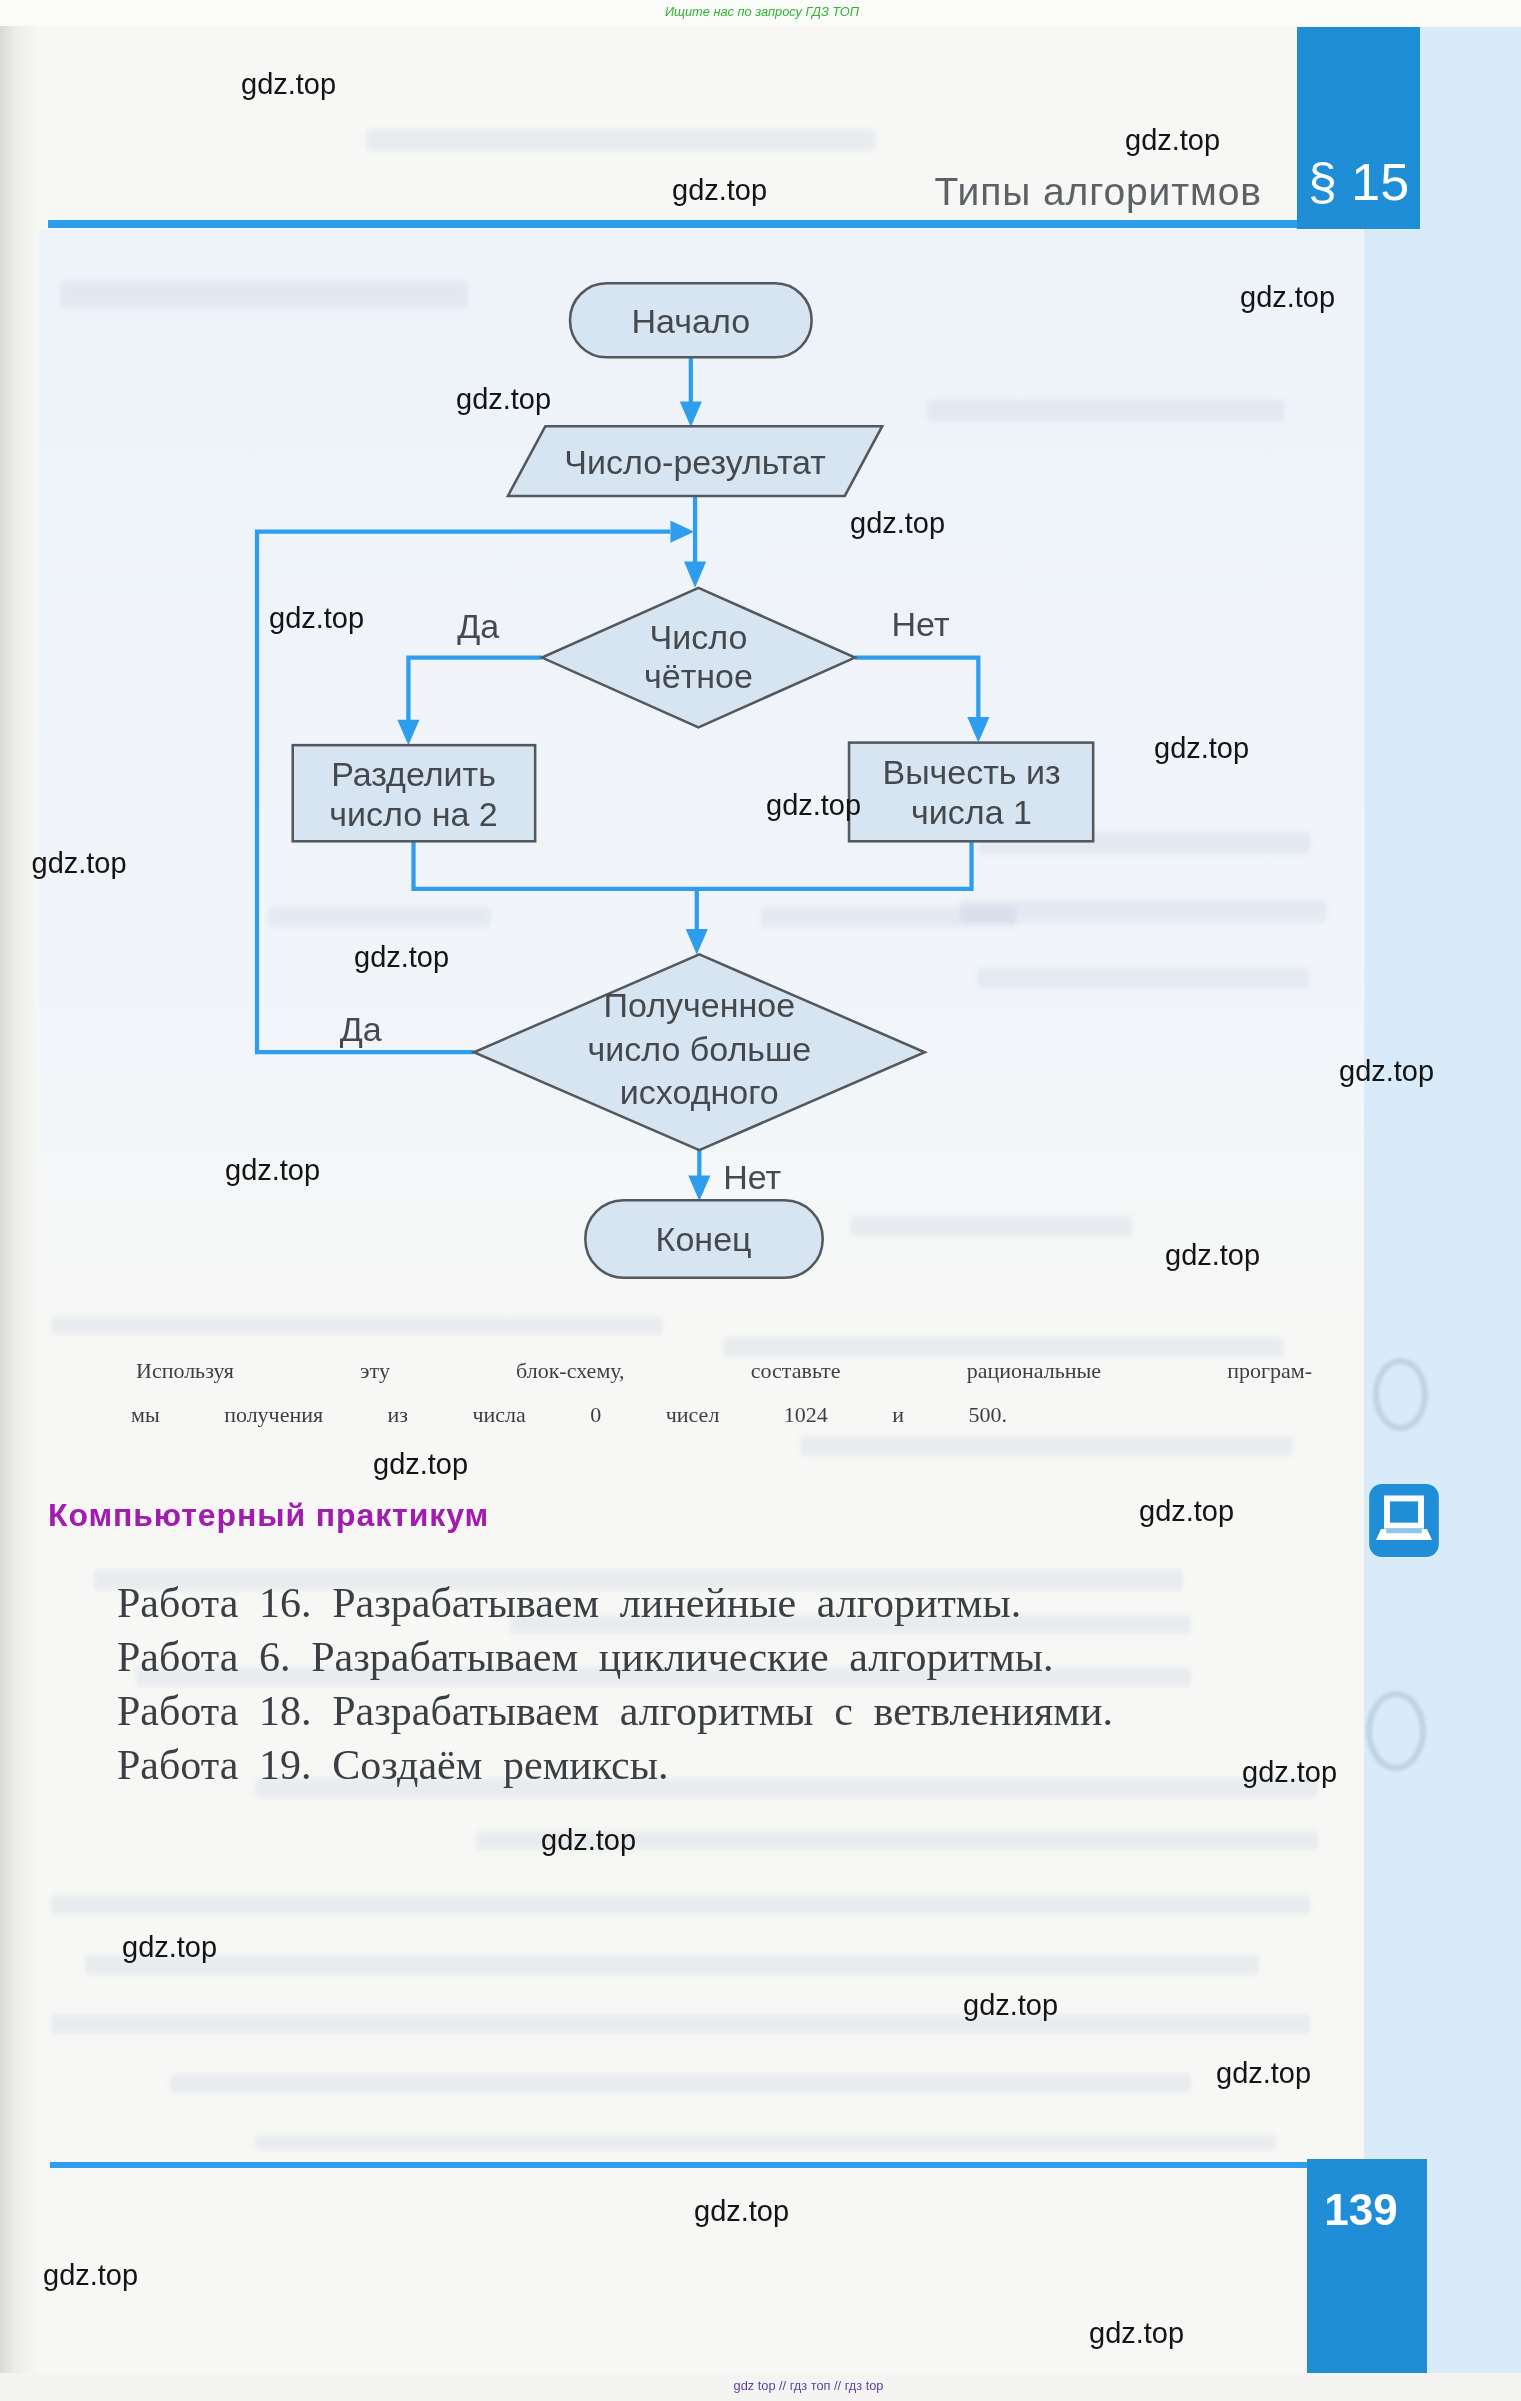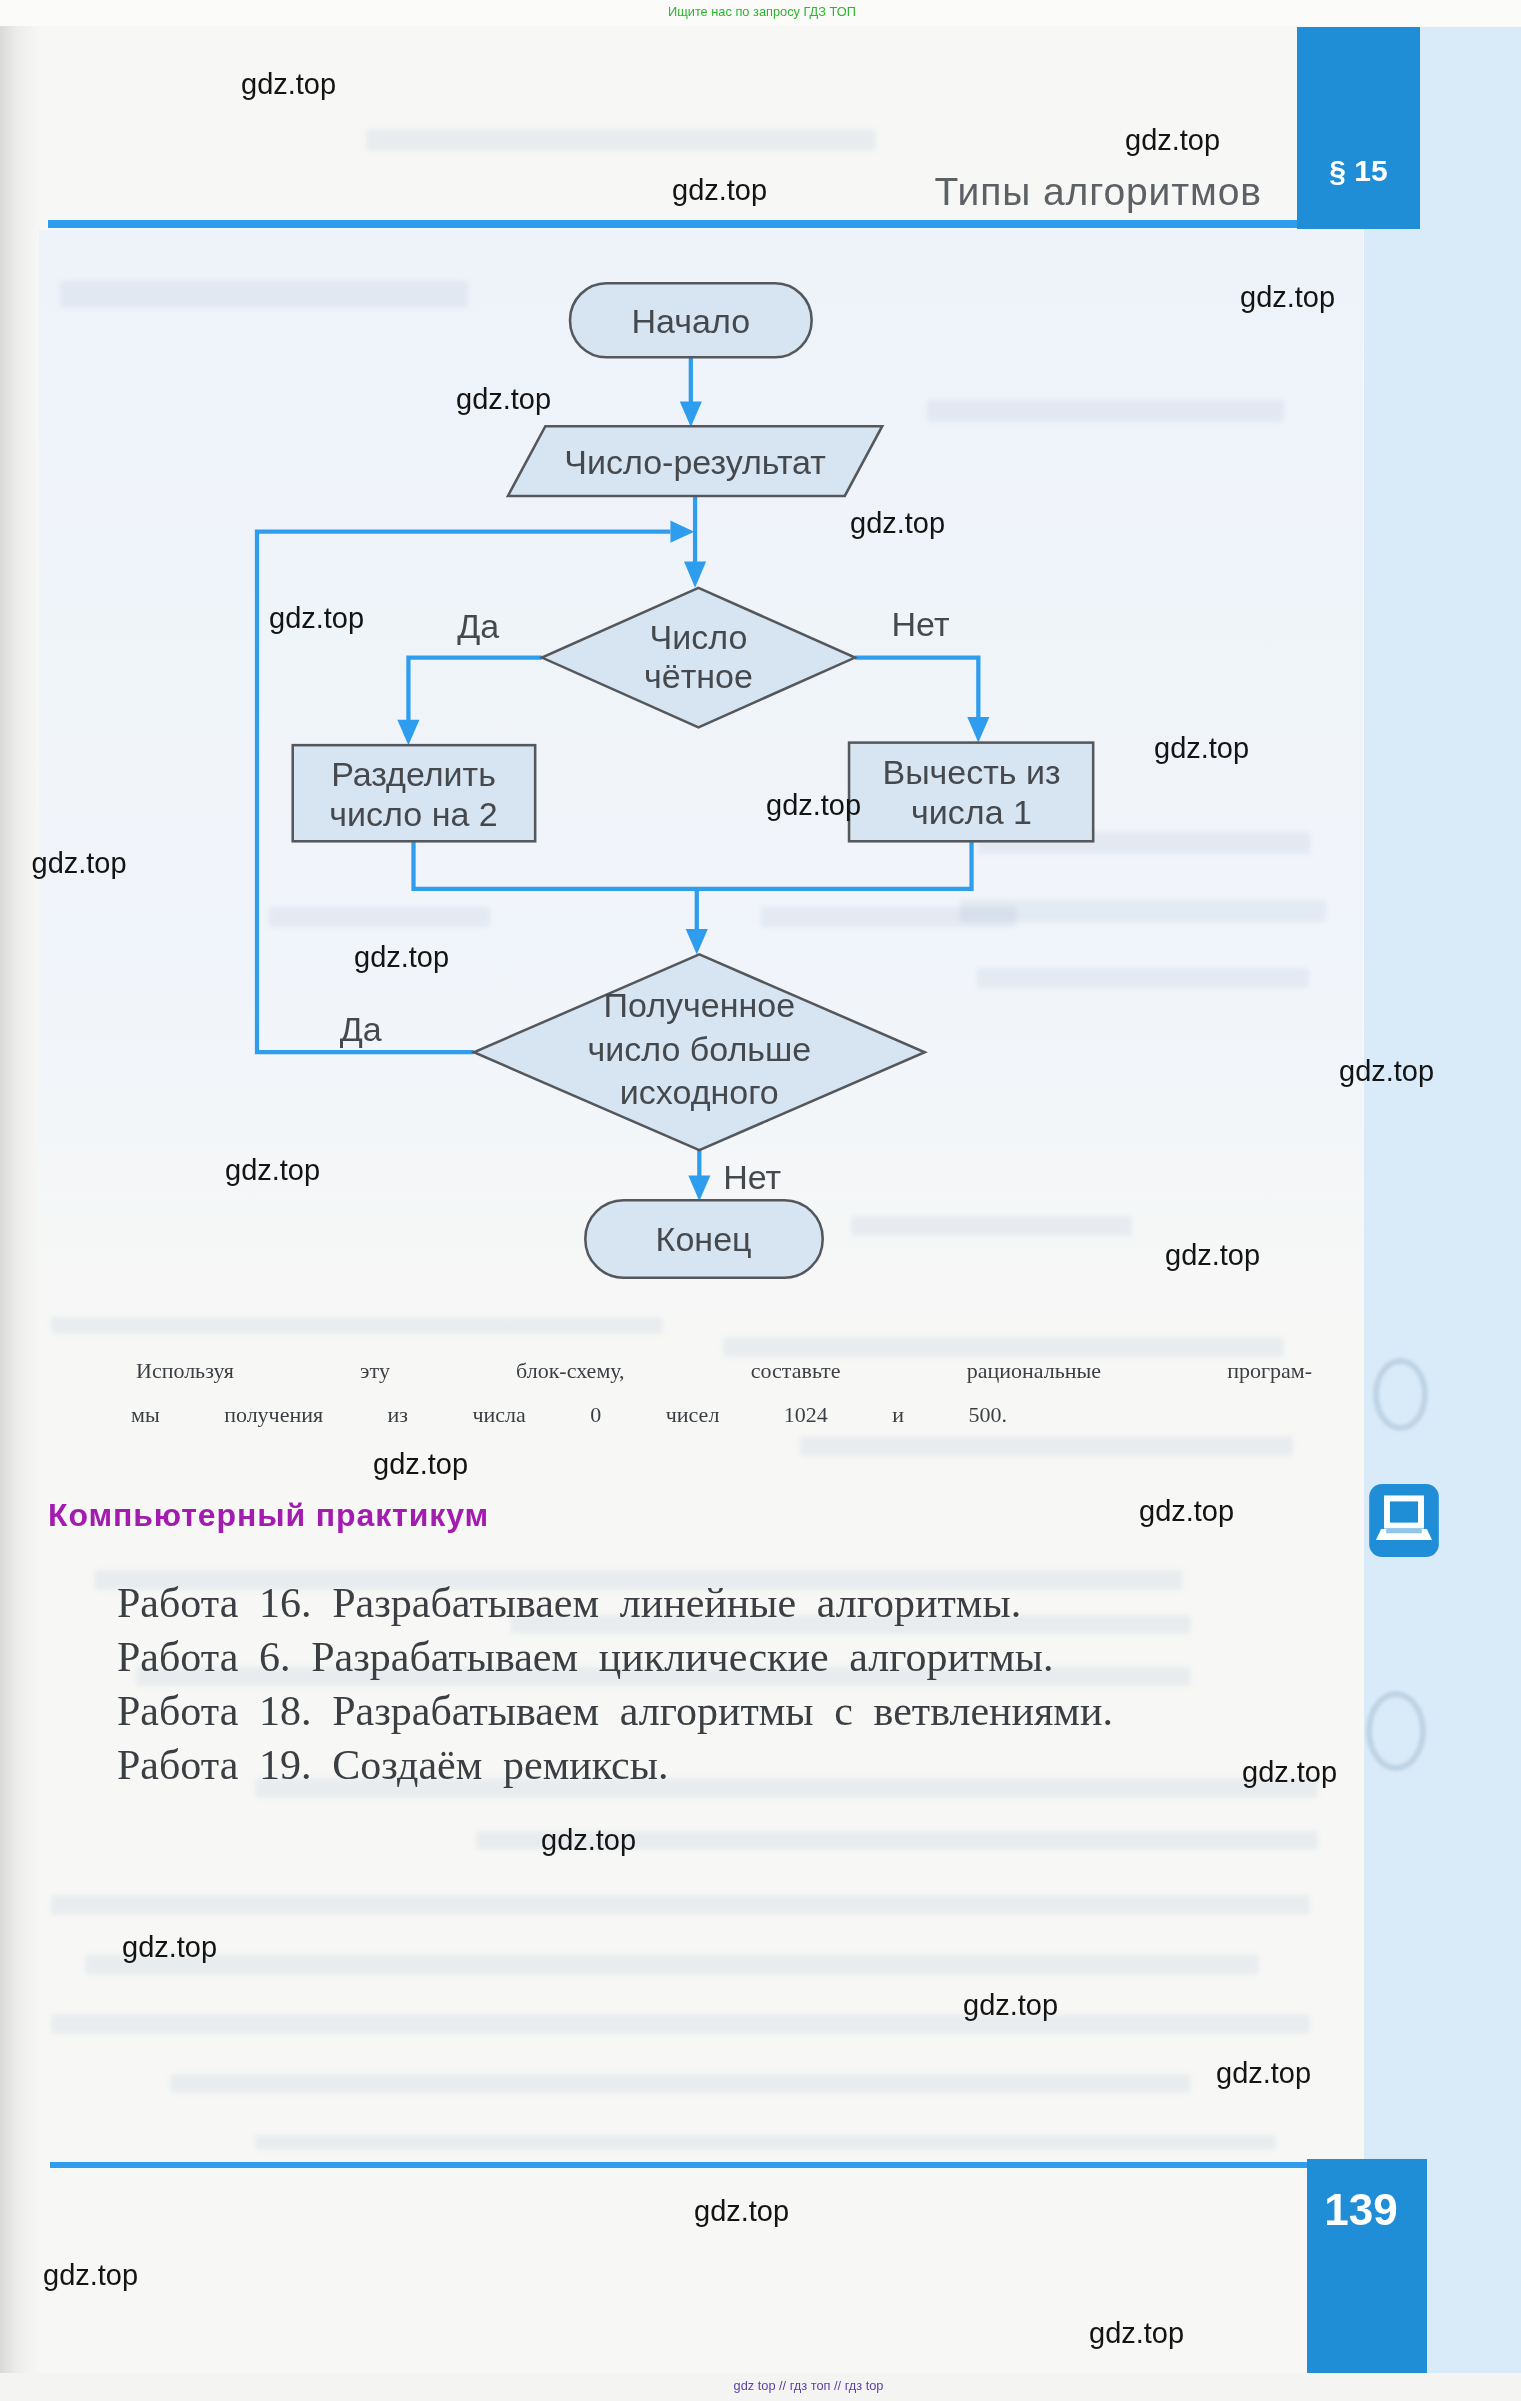--- a/index.html
+++ b/index.html
@@ -12,32 +12,32 @@
     background:linear-gradient(90deg,#d9d9d7 0%,#ececea 40%,rgba(247,248,246,0) 100%);z-index:1;}
   #top-strip{position:absolute;left:0;top:0;width:1522px;height:25.5px;background:#fbfbfa;z-index:6;}
   #bottom-strip{position:absolute;left:0;top:2373px;width:1522px;height:28px;background:#f4f5f3;z-index:6;}
   #chart-wash{position:absolute;left:39px;top:230px;width:1324px;height:1097px;
     background:linear-gradient(180deg,#eef3f9 0%,#f1f5fa 70%,rgba(247,248,246,0) 100%);z-index:1;}
   .ghost{position:absolute;background:rgba(95,125,165,.09);filter:blur(2.6px);border-radius:3.4px;z-index:2;}
   .ghost-ring{position:absolute;border:6px solid rgba(140,168,196,.35);border-radius:50%;filter:blur(1.7px);z-index:4;}
   
   #side-column{position:absolute;left:1364px;top:27px;width:158px;height:2346px;background:#d9ebf8;z-index:3;}
   #section-box{position:absolute;left:1297px;top:27px;width:123px;height:202px;background:#1f8ed6;z-index:5;
-    color:#fff;font-weight:bold;font-size:30px;text-align:center;line-height:1;}
+    color:#fff;font-weight:normal;font-size:52px;text-align:center;line-height:1;}
   #section-box span{position:absolute;left:0;right:0;top:129px;}
   #page-num-box{position:absolute;left:1307px;top:2159px;width:120px;height:214px;background:#1f8ed6;z-index:7;
     color:#fff;font-weight:bold;font-size:44px;text-align:center;}
   #page-num-box span{position:absolute;left:0;right:12px;top:25.5px;}
   #header-rule{position:absolute;left:48px;top:220px;width:1249px;height:7.7px;background:#2f9ded;z-index:4;}
   #footer-rule{position:absolute;left:50px;top:2162px;width:1257px;height:6px;background:#2f9ded;z-index:4;}
   
   #header-title{position:absolute;left:851px;top:170px;width:411px;text-align:right;
     font-size:39px;font-weight:500;color:#5d6165;letter-spacing:0.9px;z-index:5;}
   #top-banner{position:absolute;left:664px;top:4.3px;width:196px;text-align:center;
-    font-size:12.8px;color:#2eb42e;z-index:8;}
+    font-size:12.8px;color:#2eb42e;z-index:8;font-style:italic;}
   #footer-promo{position:absolute;left:681px;top:2378px;width:255px;text-align:center;
     font-size:12.8px;color:#5e3fa6;z-index:8;}
   
   #flowchart{position:absolute;left:0;top:0;width:1522px;height:1327px;z-index:5;}
   #flowchart text{font-family:"Liberation Sans",sans-serif;font-size:40px;fill:#45494d;}
   .shape{fill:#d7e5f2;stroke:#54585c;stroke-width:3;}
   .flow{fill:none;stroke:#2f9ded;stroke-width:5;}
   .head{fill:#2f9ded;stroke:none;}
   
   .serifline{position:absolute;font-family:"Liberation Serif",serif;font-size:22px;color:#3b3f43;z-index:5;}

